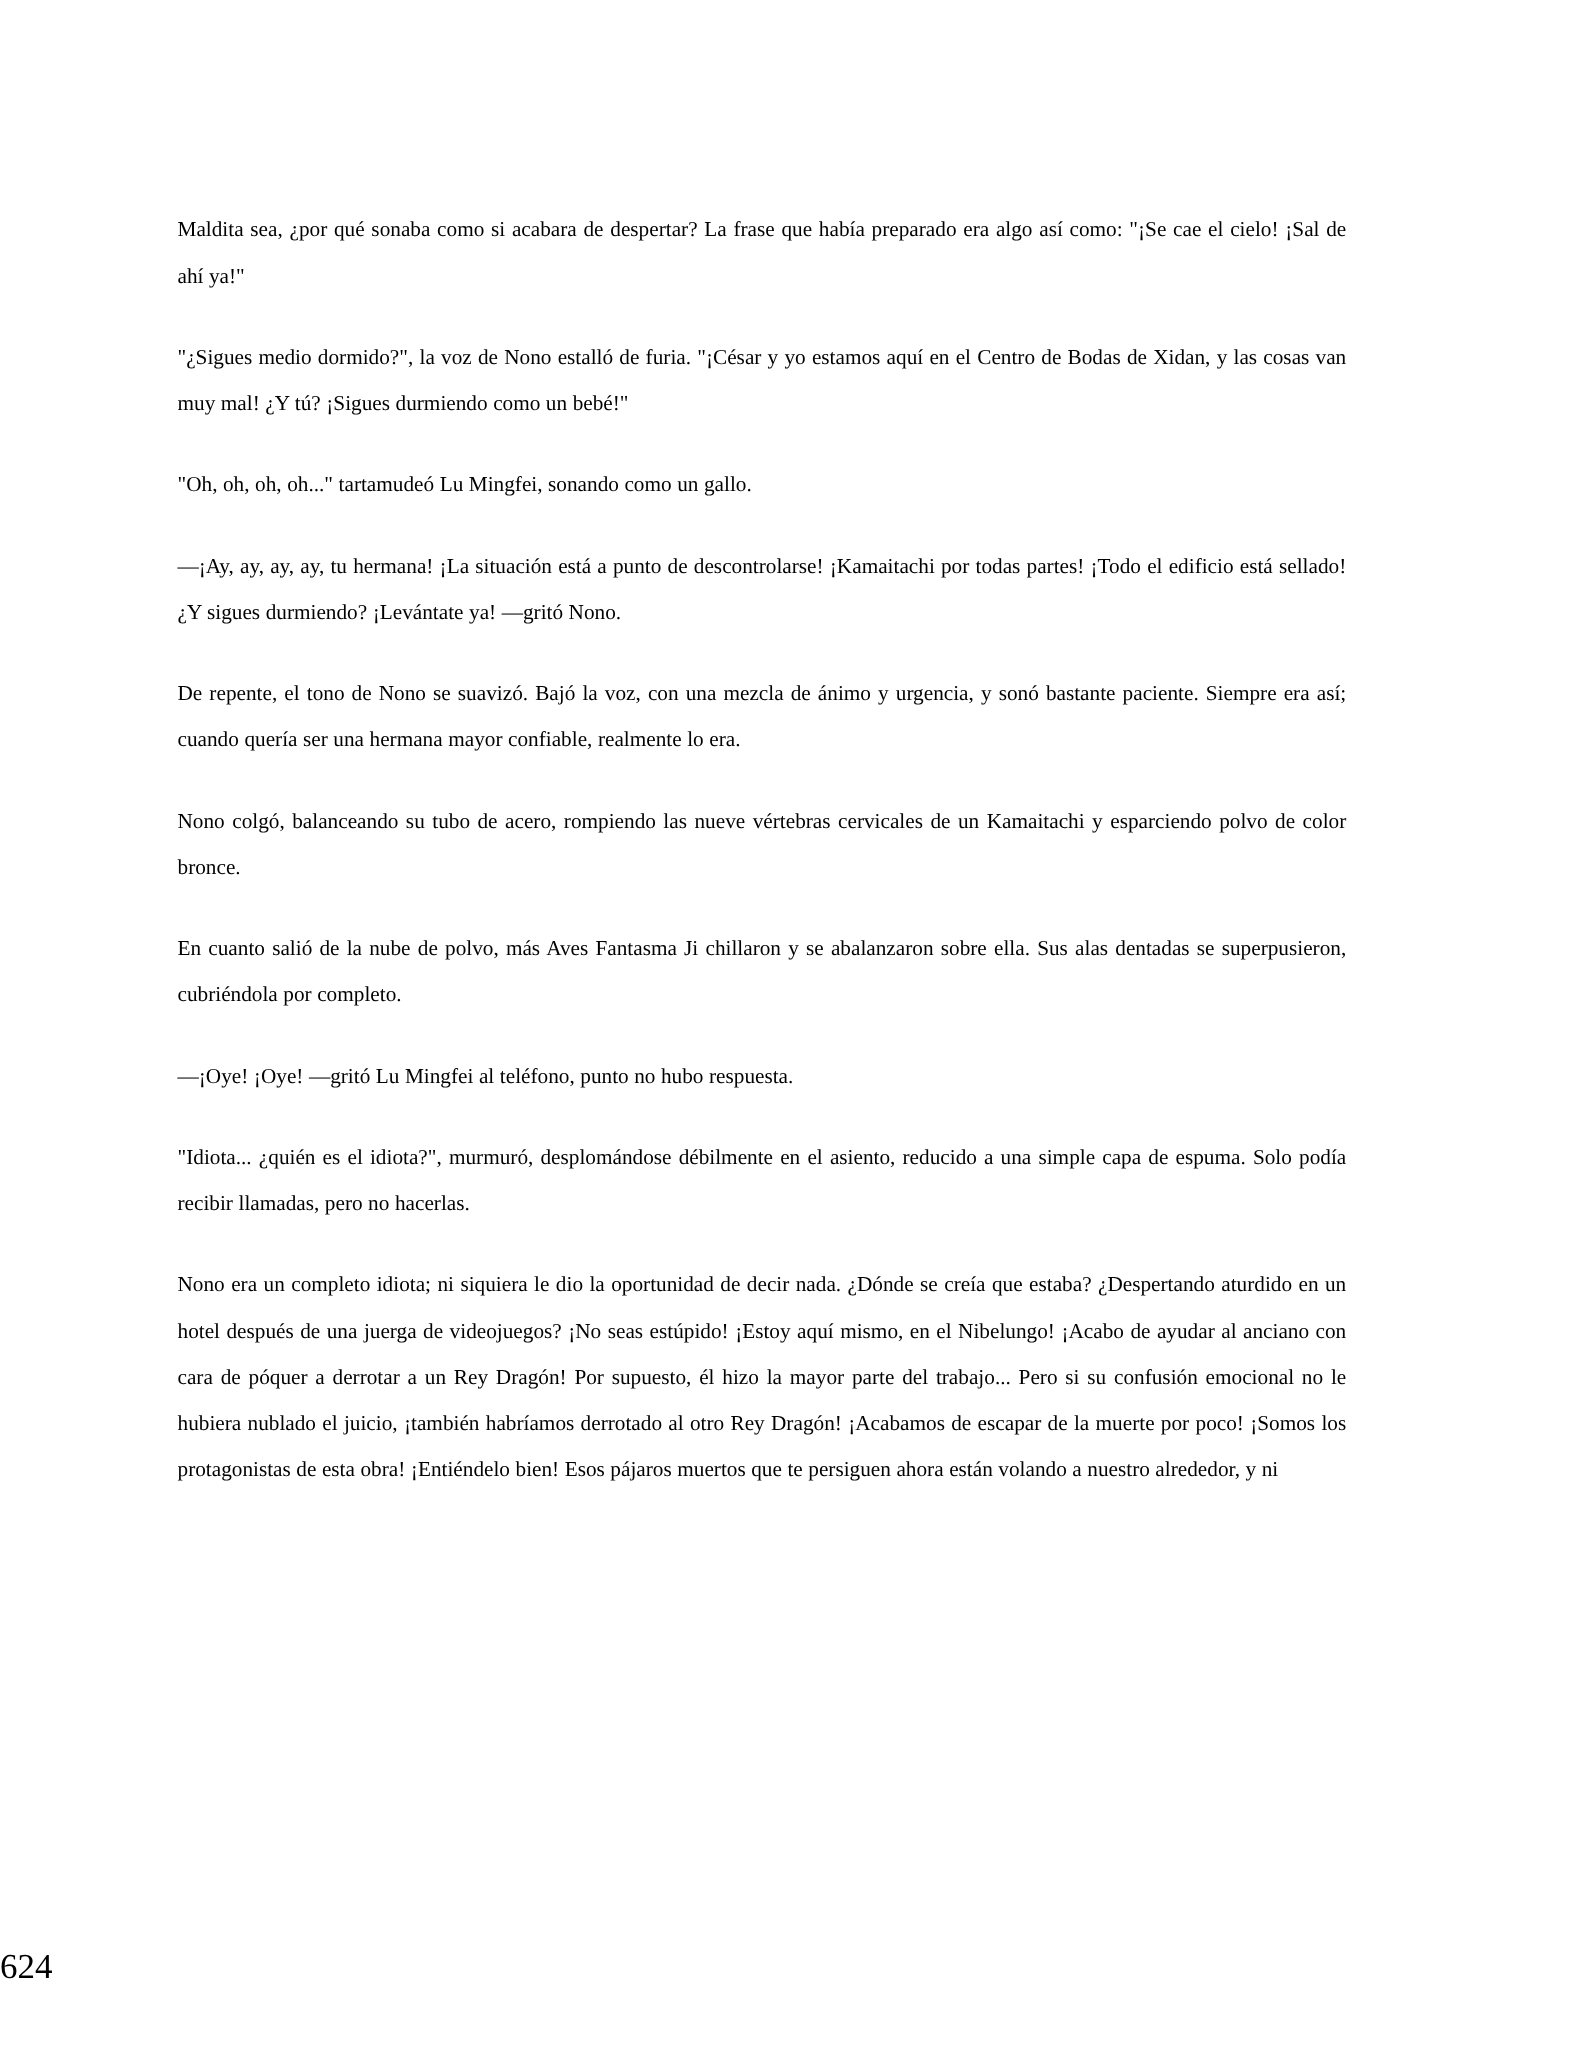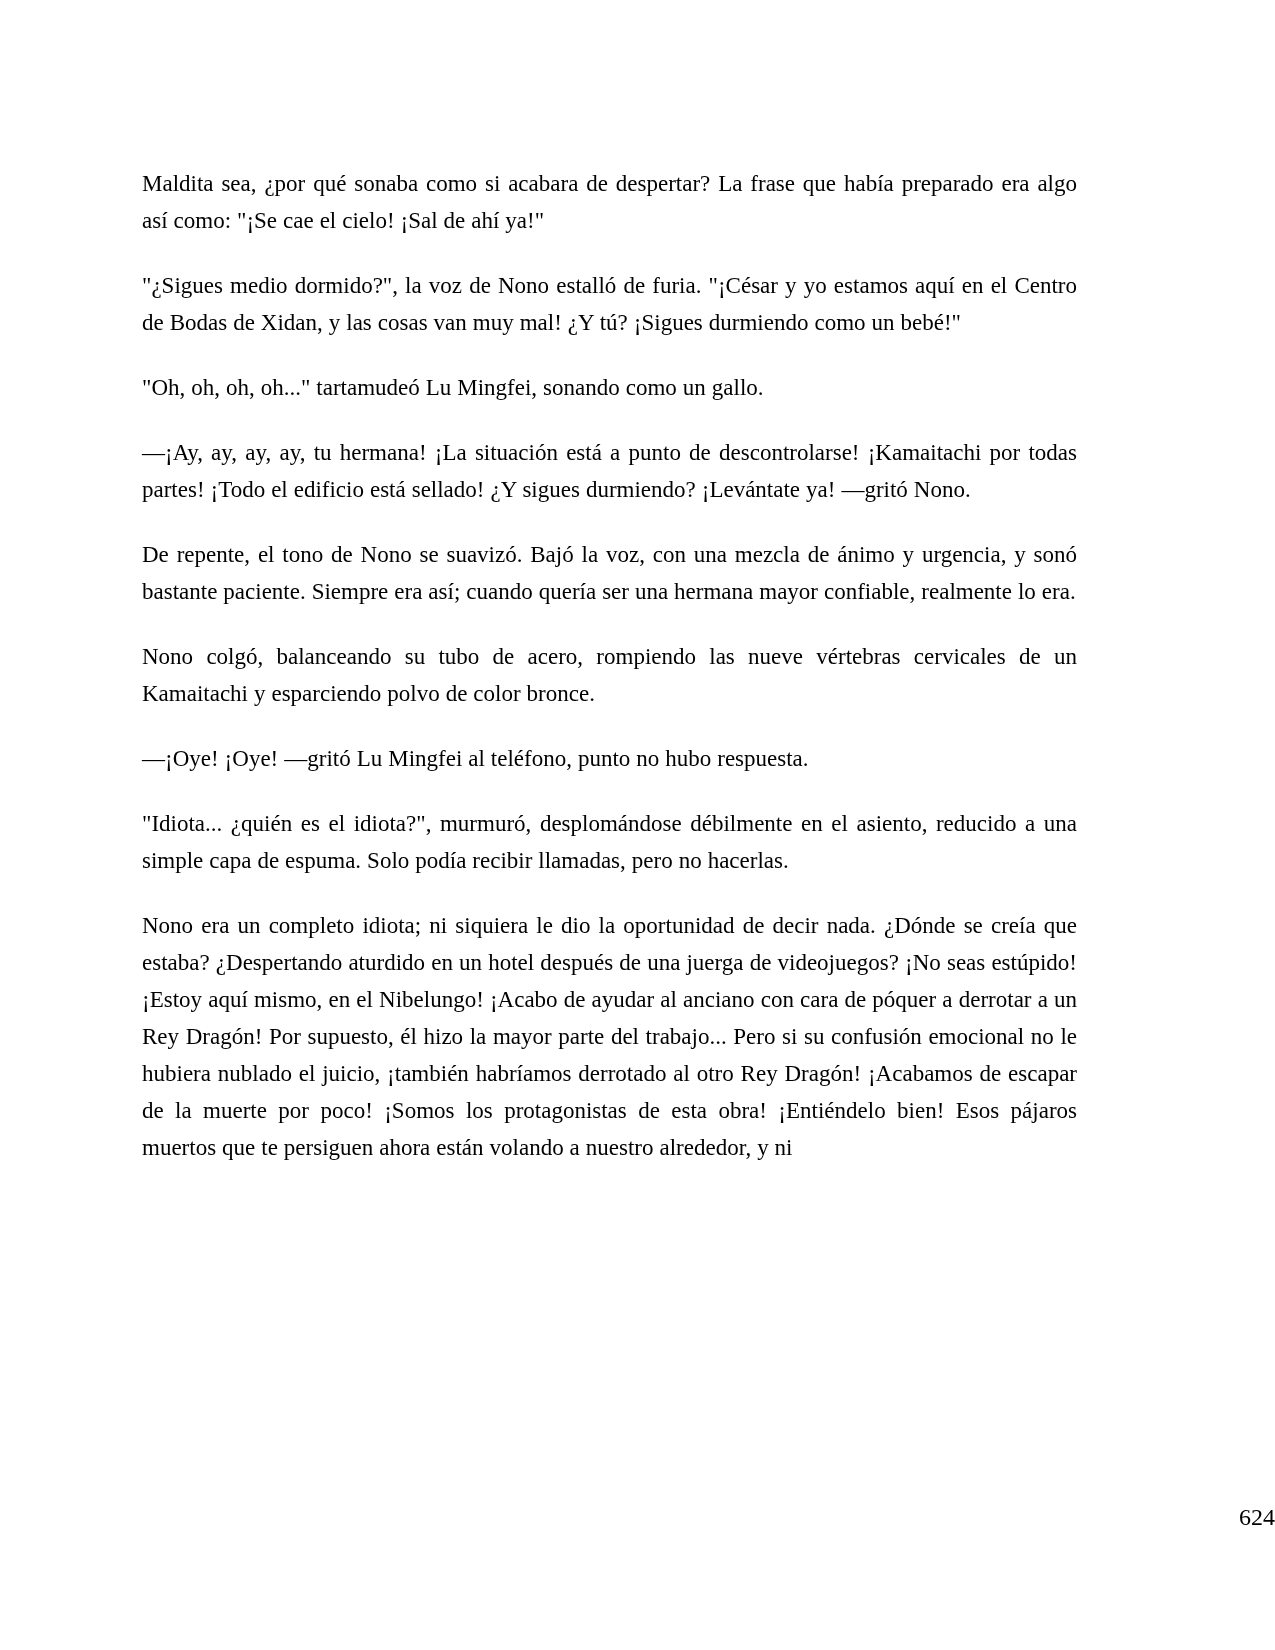--- a/index.html
+++ b/index.html
@@ -18,54 +18,55 @@
     color: #000000;
   }
   .content {
     position: absolute;
     left: 142px;
     top: 165px;
     width: 935px;
   }
   .para {
     margin: 0 0 28px 0;
-    font-size: 23px;
+    font-size: 17px;
     line-height: 37px;
     text-align: justify;
     text-justify: inter-word;
     -webkit-hyphens: none;
     hyphens: none;
     word-spacing: 0.01em;
   }
   .para:last-child {
     margin-bottom: 18px;
   }
   .folio {
     position: absolute;
     left: 0;
     right: 0;
-    top: 1504px;
-    text-align: right;
-    font-size: 24px;
+    top: 1561px;
+    text-align: left;
+    font-size: 28px;
     line-height: 26px;
     font-family: "Liberation Serif", "DejaVu Serif", serif;
   }
 </style>
 </head>
 <body>
 
 <div class="page">
 
   <div class="content">
     <p class="para">Maldita sea, ¿por qué sonaba como si acabara de despertar? La frase que había preparado era algo así como: "¡Se cae el cielo! ¡Sal de ahí ya!"</p>
     <p class="para">"¿Sigues medio dormido?", la voz de Nono estalló de furia. "¡César y yo estamos aquí en el Centro de Bodas de Xidan, y las cosas van muy mal! ¿Y tú? ¡Sigues durmiendo como un bebé!"</p>
     <p class="para">"Oh, oh, oh, oh..." tartamudeó Lu Mingfei, sonando como un gallo.</p>
     <p class="para">—¡Ay, ay, ay, ay, tu hermana! ¡La situación está a punto de descontrolarse! ¡Kamaitachi por todas partes! ¡Todo el edificio está sellado! ¿Y sigues durmiendo? ¡Levántate ya! —gritó Nono.</p>
     <p class="para">De repente, el tono de Nono se suavizó. Bajó la voz, con una mezcla de ánimo y urgencia, y sonó bastante paciente. Siempre era así; cuando quería ser una hermana mayor confiable, realmente lo era.</p>
     <p class="para">Nono colgó, balanceando su tubo de acero, rompiendo las nueve vértebras cervicales de un Kamaitachi y esparciendo polvo de color bronce.</p>
+    <p class="para">En cuanto salió de la nube de polvo, más Aves Fantasma Ji chillaron y se abalanzaron sobre ella. Sus alas dentadas se superpusieron, cubriéndola por completo.</p>
     <p class="para">—¡Oye! ¡Oye! —gritó Lu Mingfei al teléfono, punto no hubo respuesta.</p>
     <p class="para">"Idiota... ¿quién es el idiota?", murmuró, desplomándose débilmente en el asiento, reducido a una simple capa de espuma. Solo podía recibir llamadas, pero no hacerlas.</p>
     <p class="para">Nono era un completo idiota; ni siquiera le dio la oportunidad de decir nada. ¿Dónde se creía que estaba? ¿Despertando aturdido en un hotel después de una juerga de videojuegos? ¡No seas estúpido! ¡Estoy aquí mismo, en el Nibelungo! ¡Acabo de ayudar al anciano con cara de póquer a derrotar a un Rey Dragón! Por supuesto, él hizo la mayor parte del trabajo... Pero si su confusión emocional no le hubiera nublado el juicio, ¡también habríamos derrotado al otro Rey Dragón! ¡Acabamos de escapar de la muerte por poco! ¡Somos los protagonistas de esta obra! ¡Entiéndelo bien! Esos pájaros muertos que te persiguen ahora están volando a nuestro alrededor, y ni</p>
   </div>
 
   <div class="folio">624</div>
 
 </div>
 
 </body></html>

